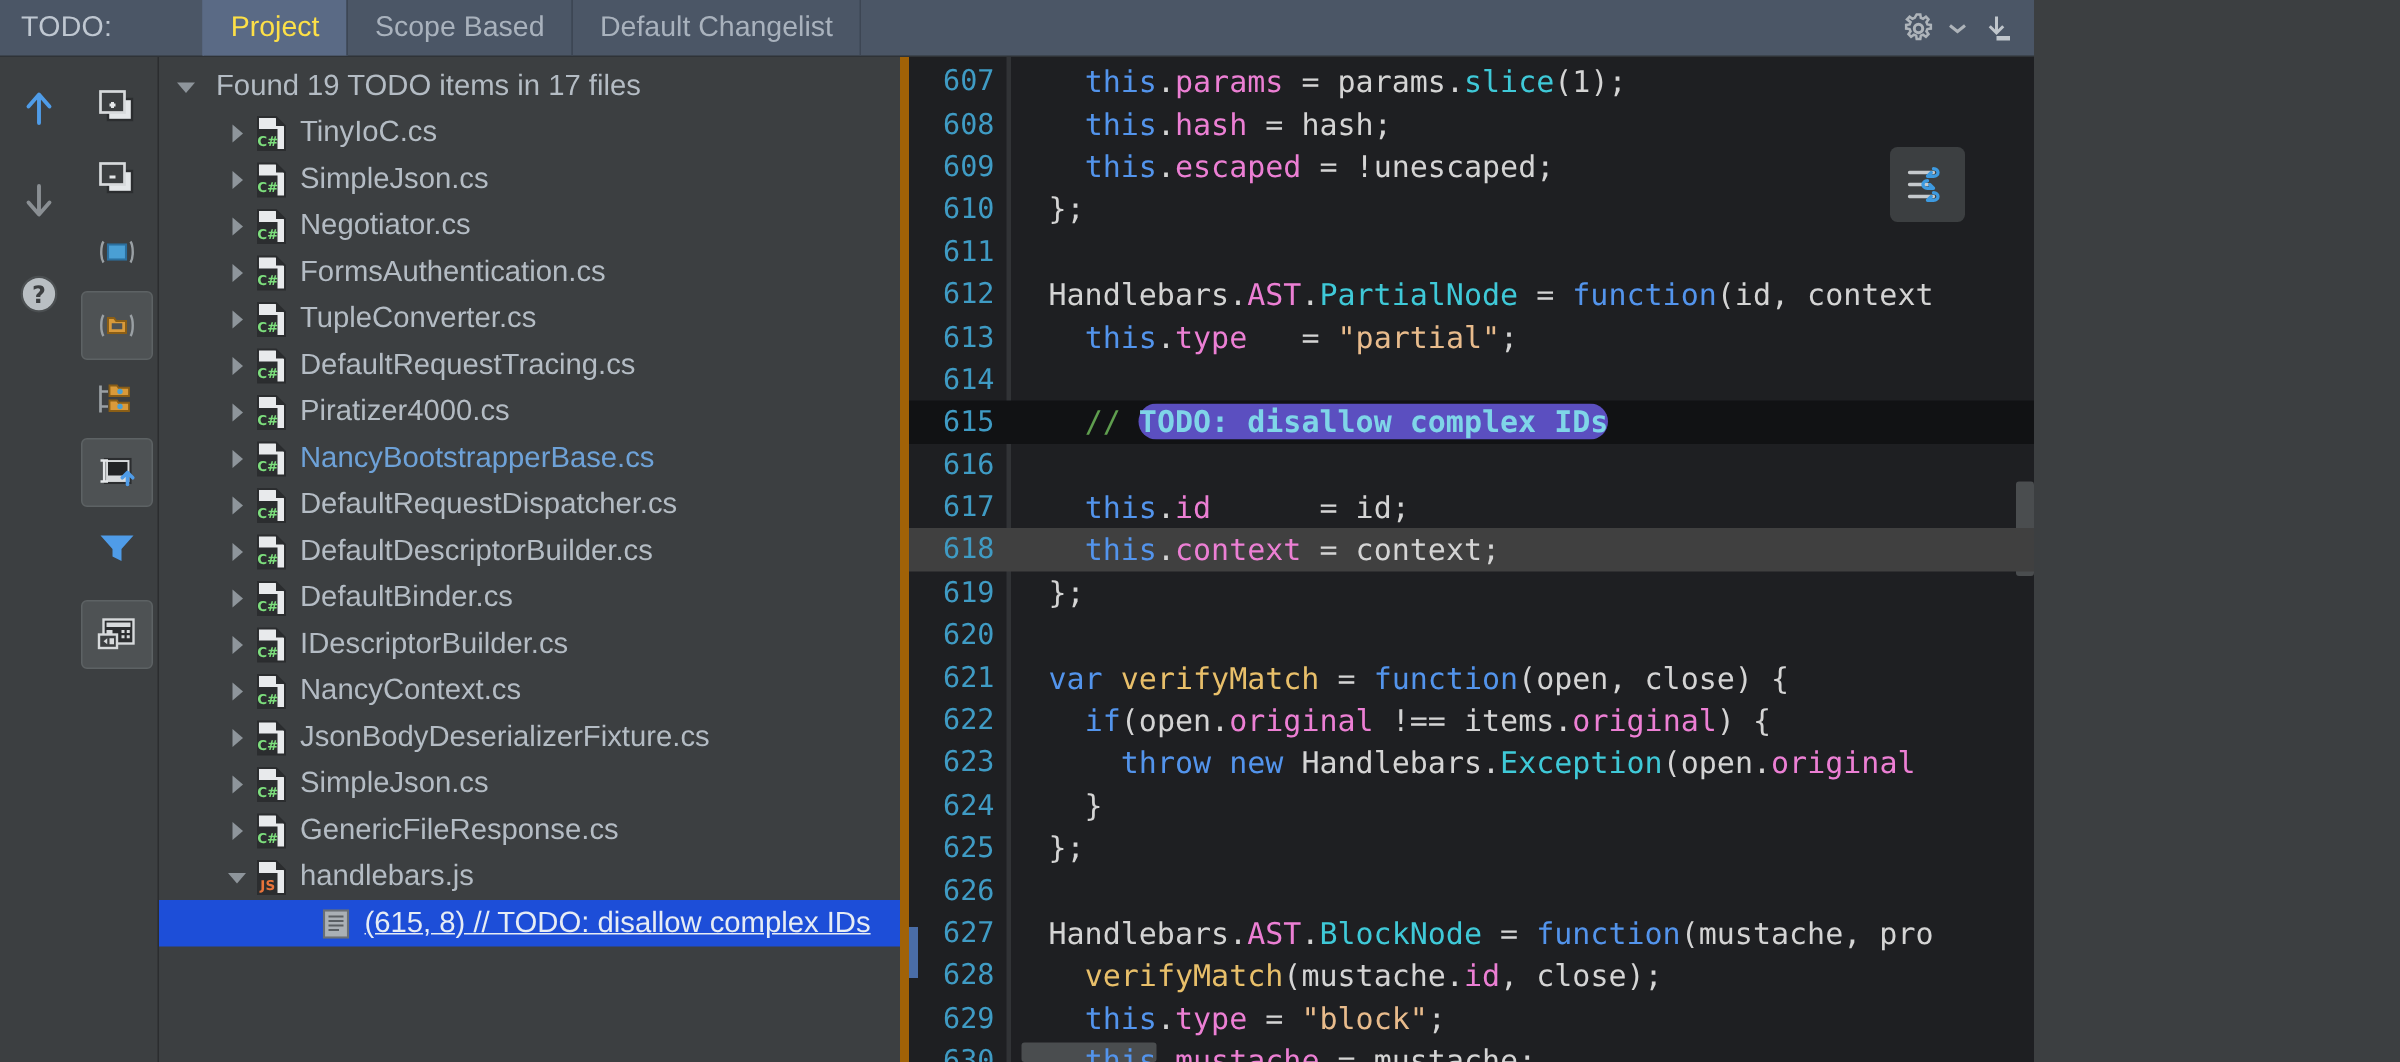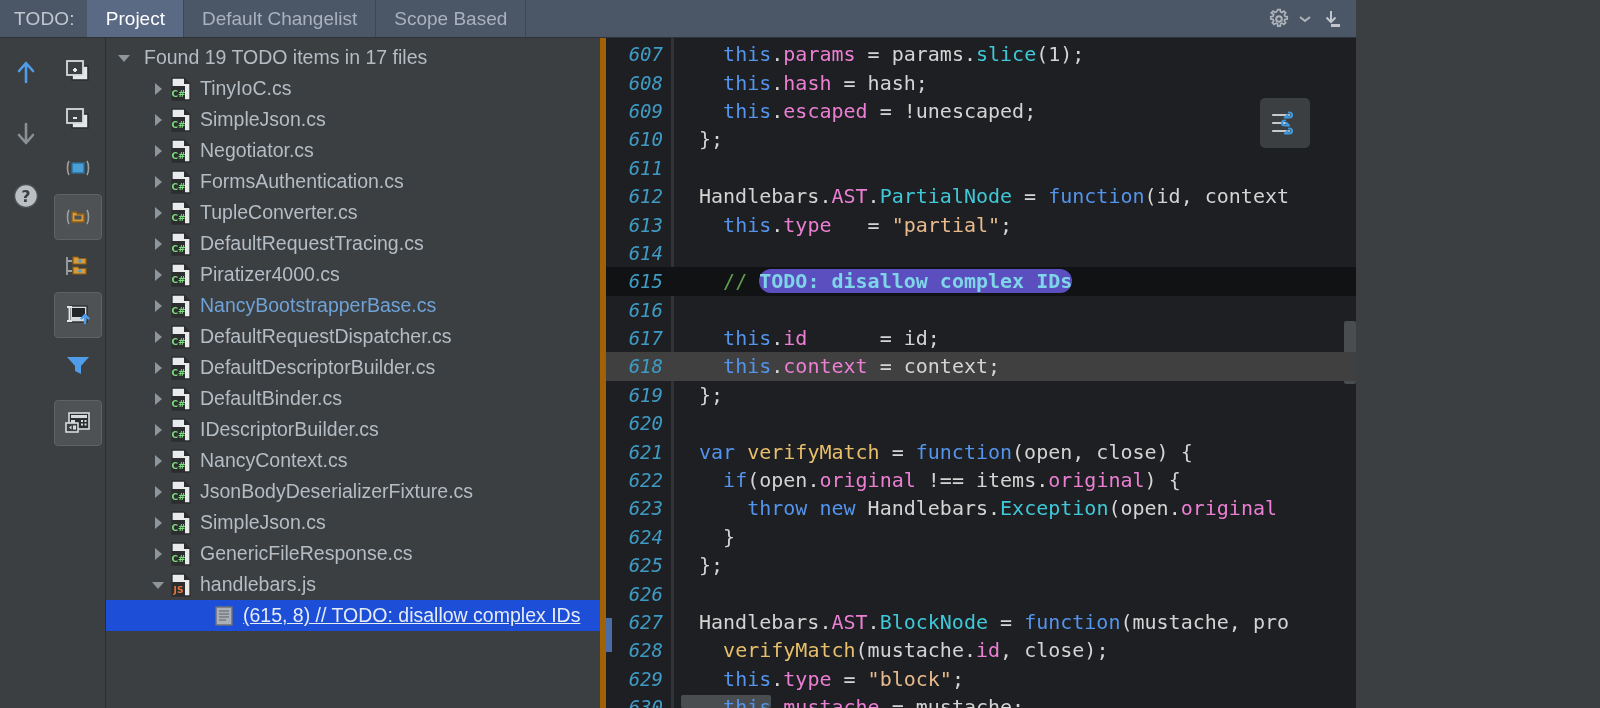--- a/index.html
+++ b/index.html
@@ -20,21 +20,21 @@
   .tab-prefix{
     display:flex;align-items:center;padding:0 12px 0 14px;
     color:#bfc7d1;font-size:19px;letter-spacing:.2px;
   }
   .tab{
     display:flex;align-items:center;padding:0 18px;
     color:#a9b2bd;font-size:19px;white-space:nowrap;
     border-left:1px solid #3d4654;border-right:1px solid #3d4654;
     margin-right:-1px;
   }
-  .tab.selected{background:#5a6a85;color:#ffffff;border-left-color:#5a6a85;border-right-color:#3d4654;}
+  .tab.selected{background:#5a6a85;color:#fde047;border-left-color:#5a6a85;border-right-color:#3d4654;margin-left:48px;}
   .tabbar-spacer{flex:1 1 auto;}
   .tabbar-tools{display:flex;align-items:center;gap:6px;padding-right:12px;}
   .tb-ic{display:flex;align-items:center;justify-content:center;width:26px;height:26px;}
 
   
   .body{flex:1 1 auto;display:flex;min-height:0;}
 
   
   .rail{
     width:105px;flex:0 0 105px;background:#3c3f41;
@@ -74,21 +74,21 @@
     font-family:"DejaVu Sans Mono","Liberation Mono",monospace;
   }
   .gutter-bg{position:absolute;left:0;top:0;bottom:0;width:65px;background:#1e1f22;}
   .gutter-sep{position:absolute;left:65px;top:0;bottom:0;width:3px;background:#313336;}
   .codeline{
     height:28.4px;display:flex;align-items:center;font-size:20px;white-space:pre;
     position:relative;
   }
   .ln{
     width:57px;flex:0 0 57px;text-align:right;color:#3f9bc4;
-    font-size:19px;padding-right:12px;font-style:italic;
+    font-size:19px;padding-right:12px;
   }
   .ccontent{padding-left:24px;flex:1 1 auto;overflow:hidden;}
   .line-hl{background:#111214;}
   .line-err{background:#404040;}
   .kw{color:#5394ec;}
   .prop{color:#ec7fd4;}
   .cls{color:#3fc9d8;}
   .str{color:#e8bb8c;}
   .fn{color:#e8bf6a;}
   .plain{color:#d4d4d4;}
@@ -109,24 +109,24 @@
 <body>
 
 <div class="app">
 
   <div class="tabbar">
     <div class="tab-prefix">TODO:</div>
     <div class="tab selected">
         <span>Project</span>
       </div>
     <div class="tab">
+        <span>Scope Based</span>
+      </div>
+    <div class="tab">
         <span>Default Changelist</span>
-      </div>
-    <div class="tab">
-        <span>Scope Based</span>
       </div>
     <div class="tabbar-spacer"></div>
     <div class="tabbar-tools">
       <div class="tb-ic">
         <svg width="22" height="22" viewBox="0 0 22 22">
             <g fill="#aeb4ba">
               <path d="M11 7.2a3.8 3.8 0 100 7.6 3.8 3.8 0 000-7.6zm0 2a1.8 1.8 0 110 3.6 1.8 1.8 0 010-3.6z"></path>
               <path d="M9.8 1.6h2.4l.35 2.3 1.5.63 1.9-1.35 1.7 1.7-1.35 1.9.62 1.5 2.3.35v2.4l-2.3.35-.62 1.5 1.35 1.9-1.7 1.7-1.9-1.35-1.5.62-.35 2.3H9.8l-.35-2.3-1.5-.62-1.9 1.35-1.7-1.7 1.35-1.9-.62-1.5-2.3-.35V8.63l2.3-.35.62-1.5L3.35 4.88l1.7-1.7 1.9 1.35 1.5-.63z" fill="none" stroke="#aeb4ba" stroke-width="1.7"></path>
             </g>
           </svg>

